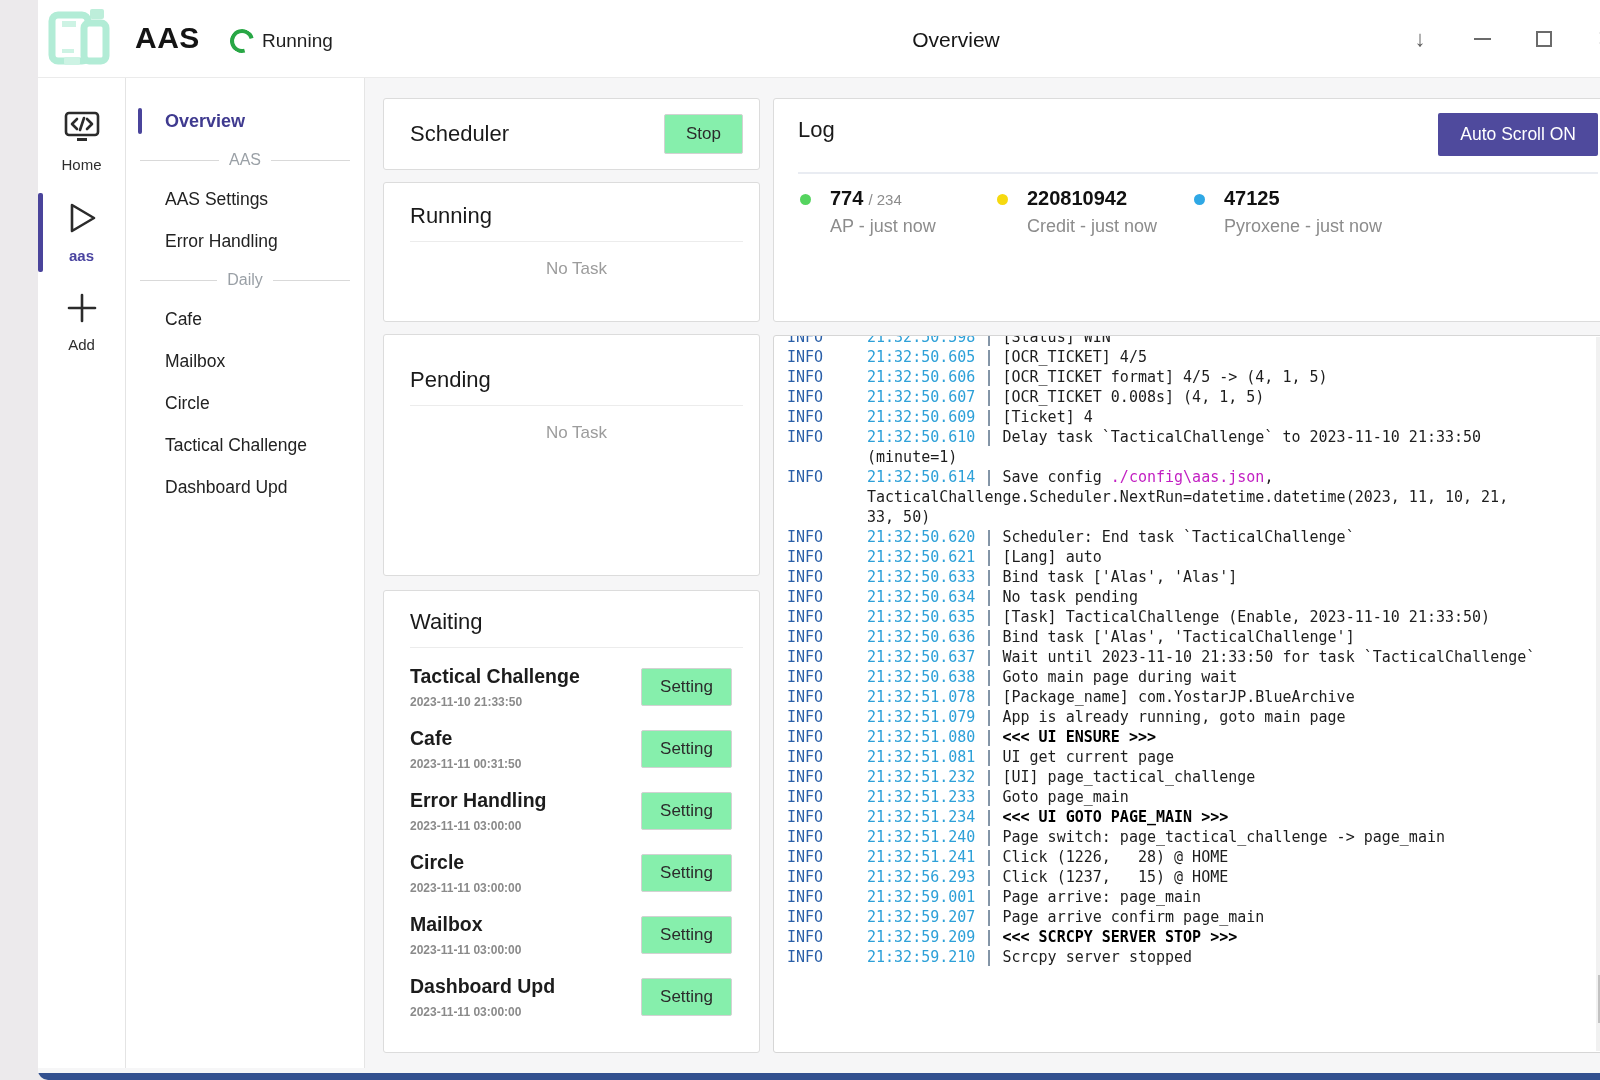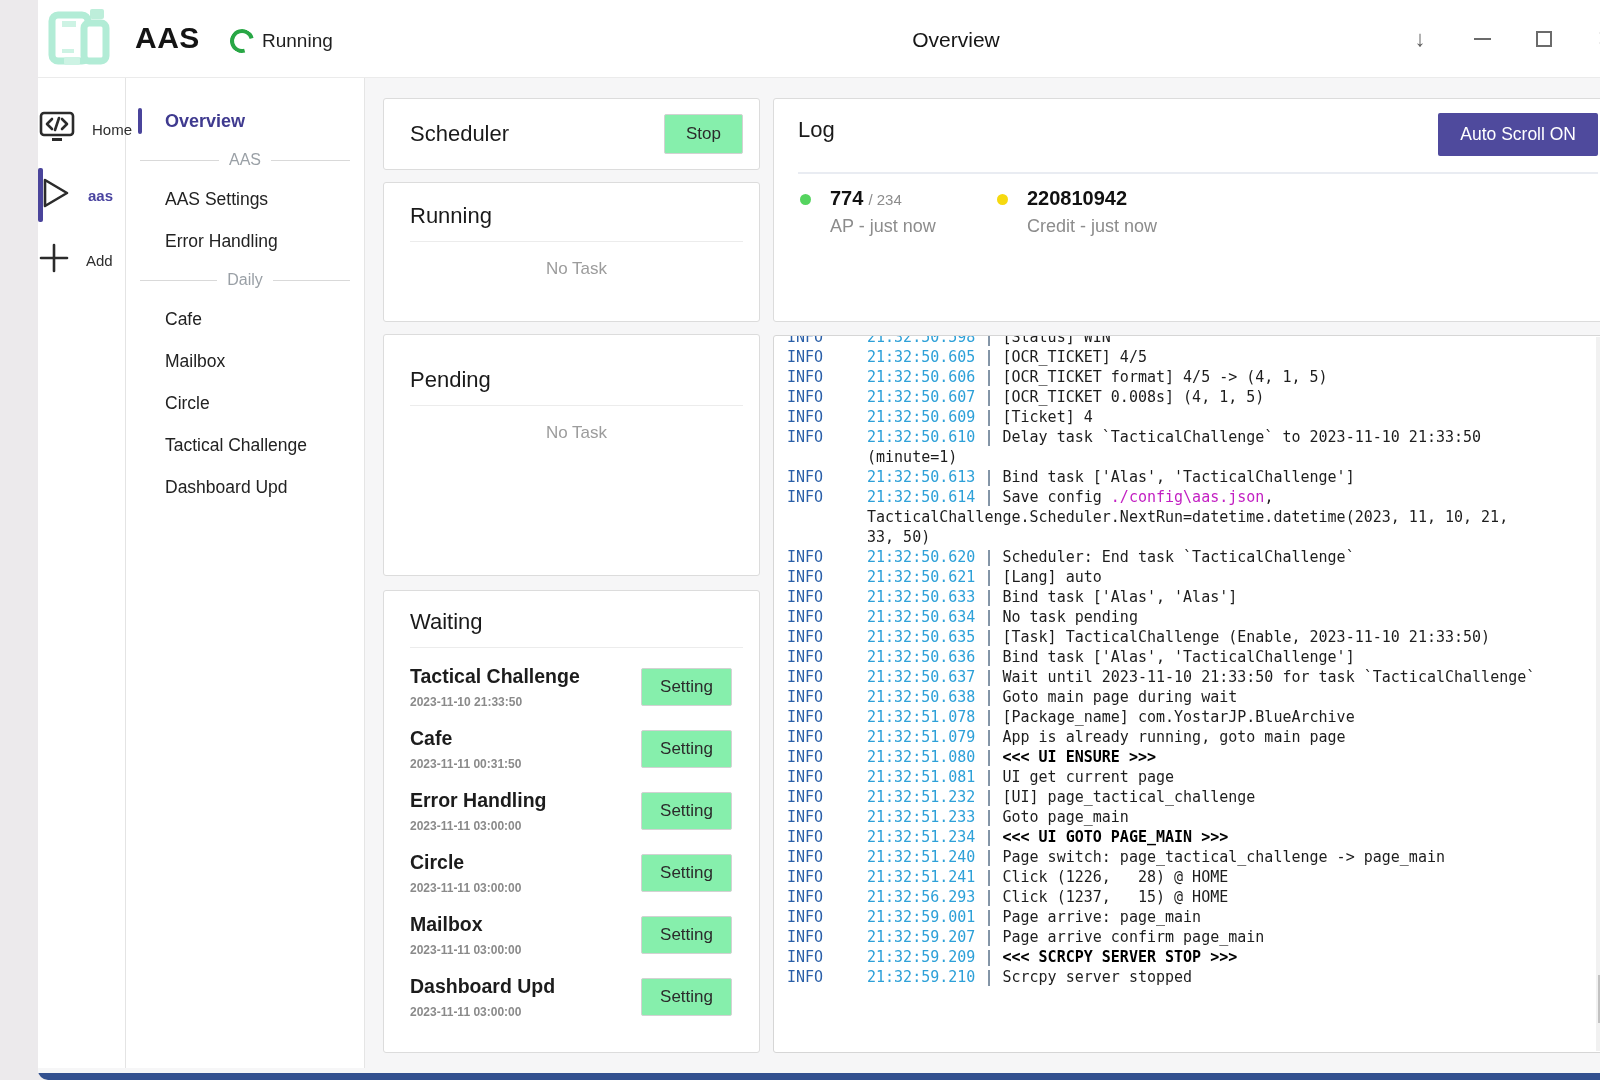--- a/index.html
+++ b/index.html
@@ -19,21 +19,21 @@
   .min-shape { width:17px; height:2px; background:#6b6b6b; }
   .max-shape { width:16px; height:16px; border:2px solid #6b6b6b; }
 
   
   .body { position:absolute; top:78px; left:0; right:0; bottom:7px; display:flex; background:#f6f6f7; padding-bottom:5px; }
   .bottom-edge { position:absolute; left:0; right:0; bottom:0; height:7px; background:#32508f; }
   .right-edge { position:absolute; right:0; top:78px; bottom:0; width:3px; background:#2d6e95; z-index:9; }
 
   
   .rail { width:88px; background:#ffffff; border-right:1px solid #e4e4e4; padding-top:18px; }
-  .rail-item { position:relative; display:flex; align-items:center; gap:16px; padding:14px 0; }
+  .rail-item { position:relative; display:flex; flex-direction:column; align-items:center; gap:8px; padding:14px 0; }
   .rail-item .bar { position:absolute; left:0; top:6px; bottom:6px; width:5px; background:#4a449b; border-radius:2px; display:none; }
   .rail-item.active .bar { display:block; }
   .rail-label { font-size:15px; color:#2e2e2e; }
   .rail-item.active .rail-label { color:#4a44a0; font-weight:700; }
 
   
   .nav { width:239px; background:#ffffff; border-right:1px solid #e5e5e5; padding-top:22px; }
   .nav-item { position:relative; height:42px; display:flex; align-items:center; padding-left:39px; font-size:17.5px; color:#222222; cursor:default; }
   .nav-item .nav-bar { display:none; position:absolute; left:12px; top:8px; width:4px; height:26px; background:#4a449b; border-radius:2px; }
   .nav-item.active { color:#3f3a8f; font-weight:700; font-size:18px; }
@@ -284,33 +284,37 @@
               <div class="stat">
     <span class="stat-dot" style="background: rgb(85, 212, 95);"></span>
     <span class="stat-value">774</span><span class="stat-suffix">/ 234</span>
     <div class="stat-label">AP - just now</div>
   </div>
               <div class="stat">
     <span class="stat-dot" style="background: rgb(246, 217, 15);"></span>
     <span class="stat-value">220810942</span>
     <div class="stat-label">Credit - just now</div>
   </div>
+              <div class="stat">
+    <span class="stat-dot" style="background: rgb(47, 168, 229);"></span>
+    <span class="stat-value">47125</span>
+    <div class="stat-label">Pyroxene - just now</div>
+  </div>
             </div>
         </div>
 
         <div class="log-console">
           <div class="log-scroll">
             <div class="log-content" id="log-list">
                 <div class="log-row"><span class="log-level">INFO</span><span class="log-body"><span class="log-time">21:32:50.598</span><span class="log-sep"> | </span><span class="log-msg"><span class="seg-plain">[Status] WIN</span></span></span></div>
                 <div class="log-row"><span class="log-level">INFO</span><span class="log-body"><span class="log-time">21:32:50.605</span><span class="log-sep"> | </span><span class="log-msg"><span class="seg-plain">[OCR_TICKET] 4/5</span></span></span></div>
                 <div class="log-row"><span class="log-level">INFO</span><span class="log-body"><span class="log-time">21:32:50.606</span><span class="log-sep"> | </span><span class="log-msg"><span class="seg-plain">[OCR_TICKET format] 4/5 -&gt; (4, 1, 5)</span></span></span></div>
                 <div class="log-row"><span class="log-level">INFO</span><span class="log-body"><span class="log-time">21:32:50.607</span><span class="log-sep"> | </span><span class="log-msg"><span class="seg-plain">[OCR_TICKET 0.008s] (4, 1, 5)</span></span></span></div>
                 <div class="log-row"><span class="log-level">INFO</span><span class="log-body"><span class="log-time">21:32:50.609</span><span class="log-sep"> | </span><span class="log-msg"><span class="seg-plain">[Ticket] 4</span></span></span></div>
                 <div class="log-row"><span class="log-level">INFO</span><span class="log-body"><span class="log-time">21:32:50.610</span><span class="log-sep"> | </span><span class="log-msg"><span class="seg-plain">Delay task `TacticalChallenge` to 2023-11-10 21:33:50 (minute=1)</span></span></span></div>
-                <div class="log-row"><span class="log-level">INFO</span><span class="log-body"><span class="log-time">21:32:50.613</span><span class="log-sep"> | </span><span class="log-msg"><span class="seg-plain">Bind task ['Alas', 'TacticalChallenge']</span></span></span></div>
                 <div class="log-row"><span class="log-level">INFO</span><span class="log-body"><span class="log-time">21:32:50.614</span><span class="log-sep"> | </span><span class="log-msg"><span class="seg-plain">Save config </span><span class="seg-path">./config\aas.json</span><span class="seg-plain">, TacticalChallenge.Scheduler.NextRun=datetime.datetime(2023, 11, 10, 21, 33, 50)</span></span></span></div>
                 <div class="log-row"><span class="log-level">INFO</span><span class="log-body"><span class="log-time">21:32:50.620</span><span class="log-sep"> | </span><span class="log-msg"><span class="seg-plain">Scheduler: End task `TacticalChallenge`</span></span></span></div>
                 <div class="log-row"><span class="log-level">INFO</span><span class="log-body"><span class="log-time">21:32:50.621</span><span class="log-sep"> | </span><span class="log-msg"><span class="seg-plain">[Lang] auto</span></span></span></div>
                 <div class="log-row"><span class="log-level">INFO</span><span class="log-body"><span class="log-time">21:32:50.633</span><span class="log-sep"> | </span><span class="log-msg"><span class="seg-plain">Bind task ['Alas', 'Alas']</span></span></span></div>
                 <div class="log-row"><span class="log-level">INFO</span><span class="log-body"><span class="log-time">21:32:50.634</span><span class="log-sep"> | </span><span class="log-msg"><span class="seg-plain">No task pending</span></span></span></div>
                 <div class="log-row"><span class="log-level">INFO</span><span class="log-body"><span class="log-time">21:32:50.635</span><span class="log-sep"> | </span><span class="log-msg"><span class="seg-plain">[Task] TacticalChallenge (Enable, 2023-11-10 21:33:50)</span></span></span></div>
                 <div class="log-row"><span class="log-level">INFO</span><span class="log-body"><span class="log-time">21:32:50.636</span><span class="log-sep"> | </span><span class="log-msg"><span class="seg-plain">Bind task ['Alas', 'TacticalChallenge']</span></span></span></div>
                 <div class="log-row"><span class="log-level">INFO</span><span class="log-body"><span class="log-time">21:32:50.637</span><span class="log-sep"> | </span><span class="log-msg"><span class="seg-plain">Wait until 2023-11-10 21:33:50 for task `TacticalChallenge`</span></span></span></div>
                 <div class="log-row"><span class="log-level">INFO</span><span class="log-body"><span class="log-time">21:32:50.638</span><span class="log-sep"> | </span><span class="log-msg"><span class="seg-plain">Goto main page during wait</span></span></span></div>
                 <div class="log-row"><span class="log-level">INFO</span><span class="log-body"><span class="log-time">21:32:51.078</span><span class="log-sep"> | </span><span class="log-msg"><span class="seg-plain">[Package_name] com.YostarJP.BlueArchive</span></span></span></div>

